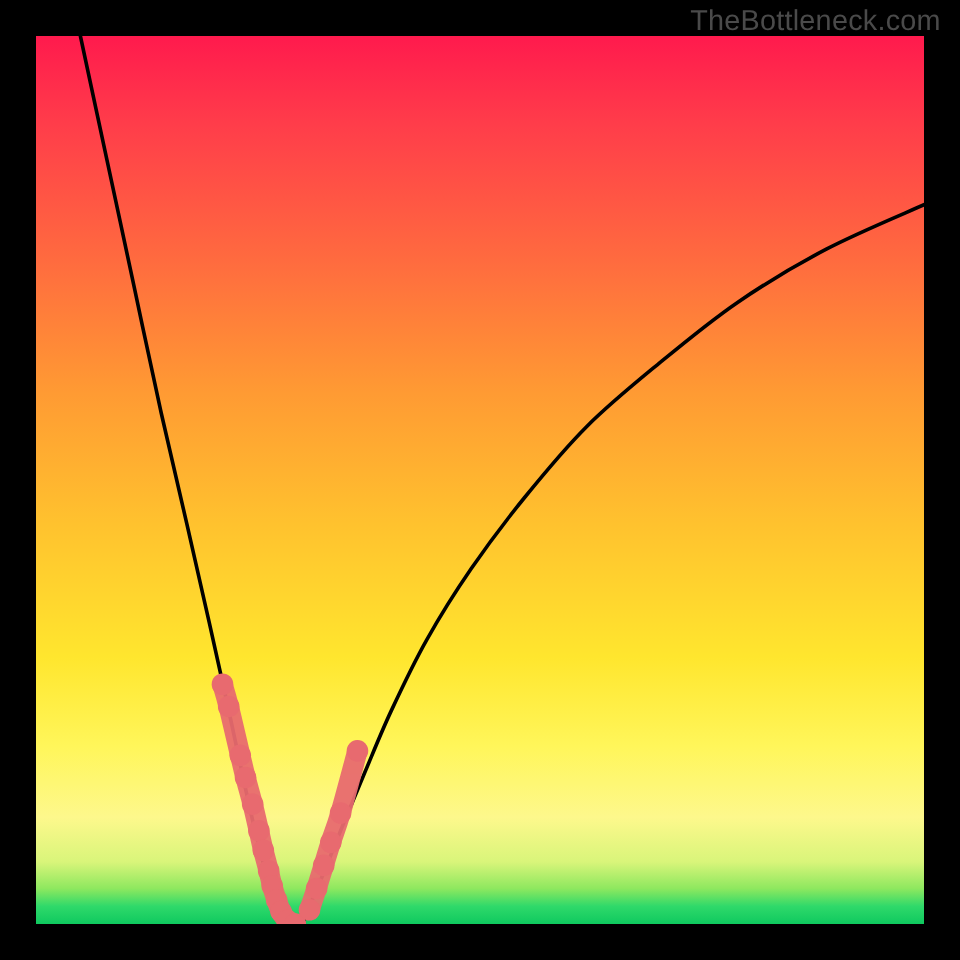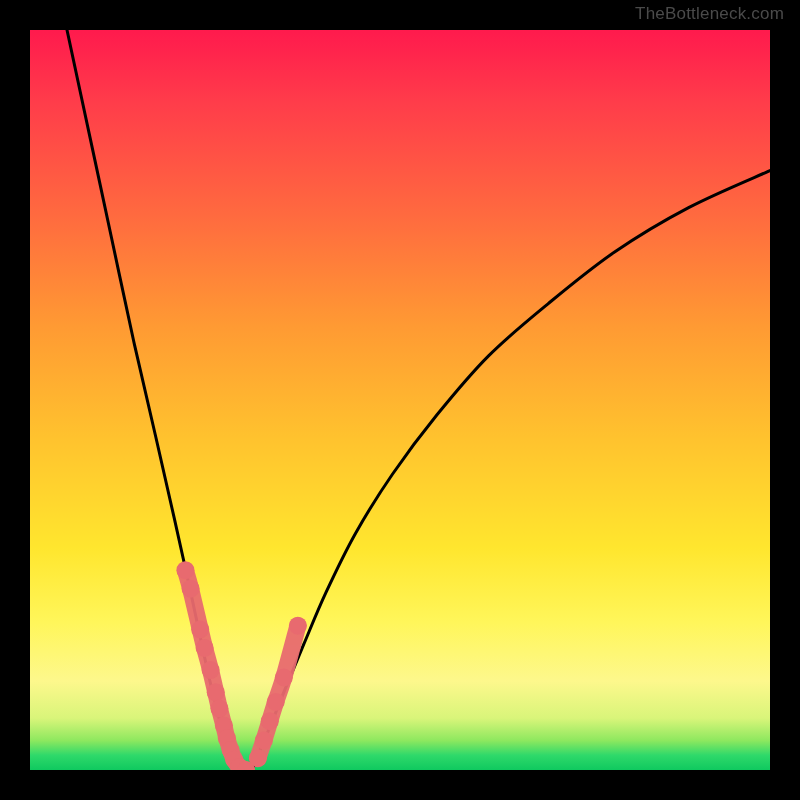--- a/index.html
+++ b/index.html
@@ -44,21 +44,21 @@
       #8ee85f 96%,
       #2fd96a 98%,
       #0fc95f 100%
     );
   }
   .watermark {
     position: absolute;
     top: 4px;
     right: 16px;
     color: #4a4a4a;
-    font-size: 17px;
+    font-size: 24px;
     font-weight: 500;
     letter-spacing: 0.2px;
     user-select: none;
   }
   svg.curves {
     position: absolute;
     inset: 0;
     width: 740px;
     height: 740px;
     overflow: visible;

